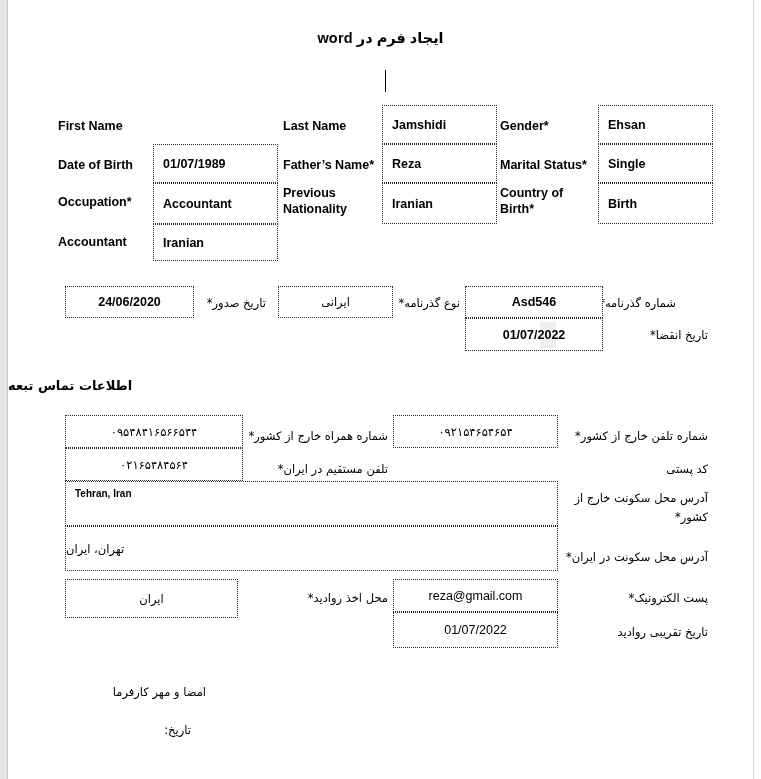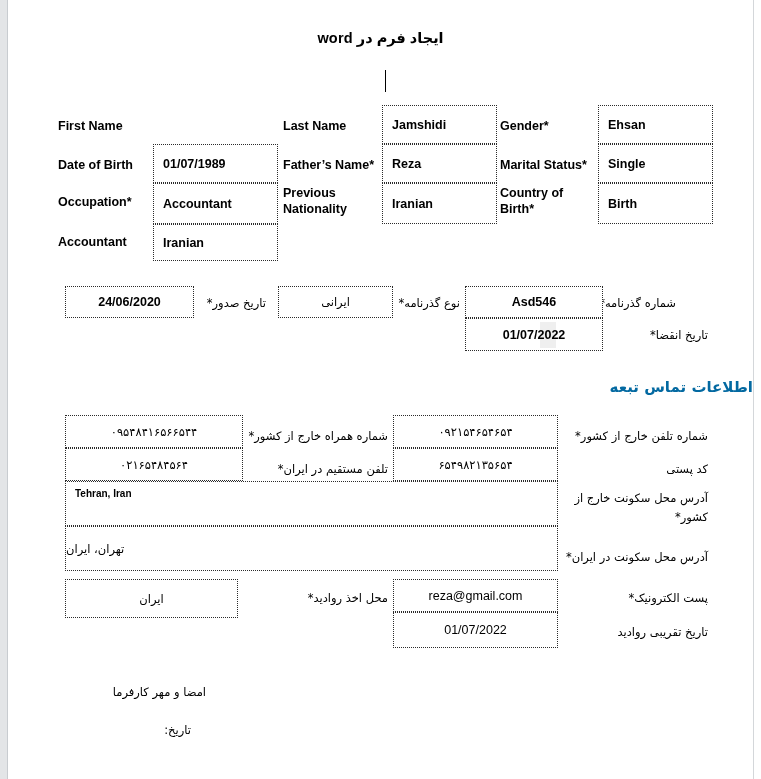--- a/index.html
+++ b/index.html
@@ -90,26 +90,26 @@
     height: 100%;
     box-sizing: border-box;
   }
   .rtl-val.right {
     justify-content: flex-end;
     padding-right: 8px;
   }
 
   .section-head {
     position: absolute;
-    font-size: 15px;
-    font-weight: bold;
-    direction: rtl;
-    text-align: right;
-    font-family: "DejaVu Sans", sans-serif;
-    color: #0369a1;
+    font-size: 13px;
+    font-weight: bold;
+    direction: rtl;
+    text-align: left;
+    font-family: "DejaVu Sans", sans-serif;
+    color: #000000;
   }
 
   .ltr-val {
     font-size: 12.5px;
     font-weight: bold;
     color: #000;
     display: flex;
     align-items: center;
     height: 100%;
     padding-left: 9px;
@@ -216,23 +216,20 @@
   <div class="box" style="left:385px; top:415px; width:165px; height:33px;">
     <div class="rtl-val">۰۹۲۱۵۴۶۵۴۶۵۴</div>
   </div>
 
   <div class="rtl-lbl" style="left:240px; top:427px; width:140px;">شماره همراه خارج از کشور*</div>
   <div class="box" style="left:57px; top:415px; width:178px; height:33px;">
     <div class="rtl-val">۰۹۵۴۸۴۱۶۵۶۶۵۴۴</div>
   </div>
 
   <div class="rtl-lbl" style="left:555px; top:460px; width:145px;">کد پستی</div>
-  <div class="box" style="left:385px; top:448px; width:165px; height:33px;">
-    <div class="rtl-val">۶۵۴۹۸۲۱۳۵۶۵۴</div>
-  </div>
 
   <div class="rtl-lbl" style="left:240px; top:460px; width:140px;">تلفن مستقیم در ایران*</div>
   <div class="box" style="left:57px; top:448px; width:178px; height:33px;">
     <div class="rtl-val">۰۲۱۶۵۴۸۴۵۶۴</div>
   </div>
 
   <div class="rtl-lbl" style="left:555px; top:489px; width:145px;">آدرس محل سکونت خارج از کشور*</div>
   <div class="box" style="left:57px; top:481px; width:493px; height:45px;">
     <div class="ltr-val" style="font-weight:bold; font-size:10px; align-items:flex-start; padding-top:6px;">Tehran, Iran</div>
   </div>

